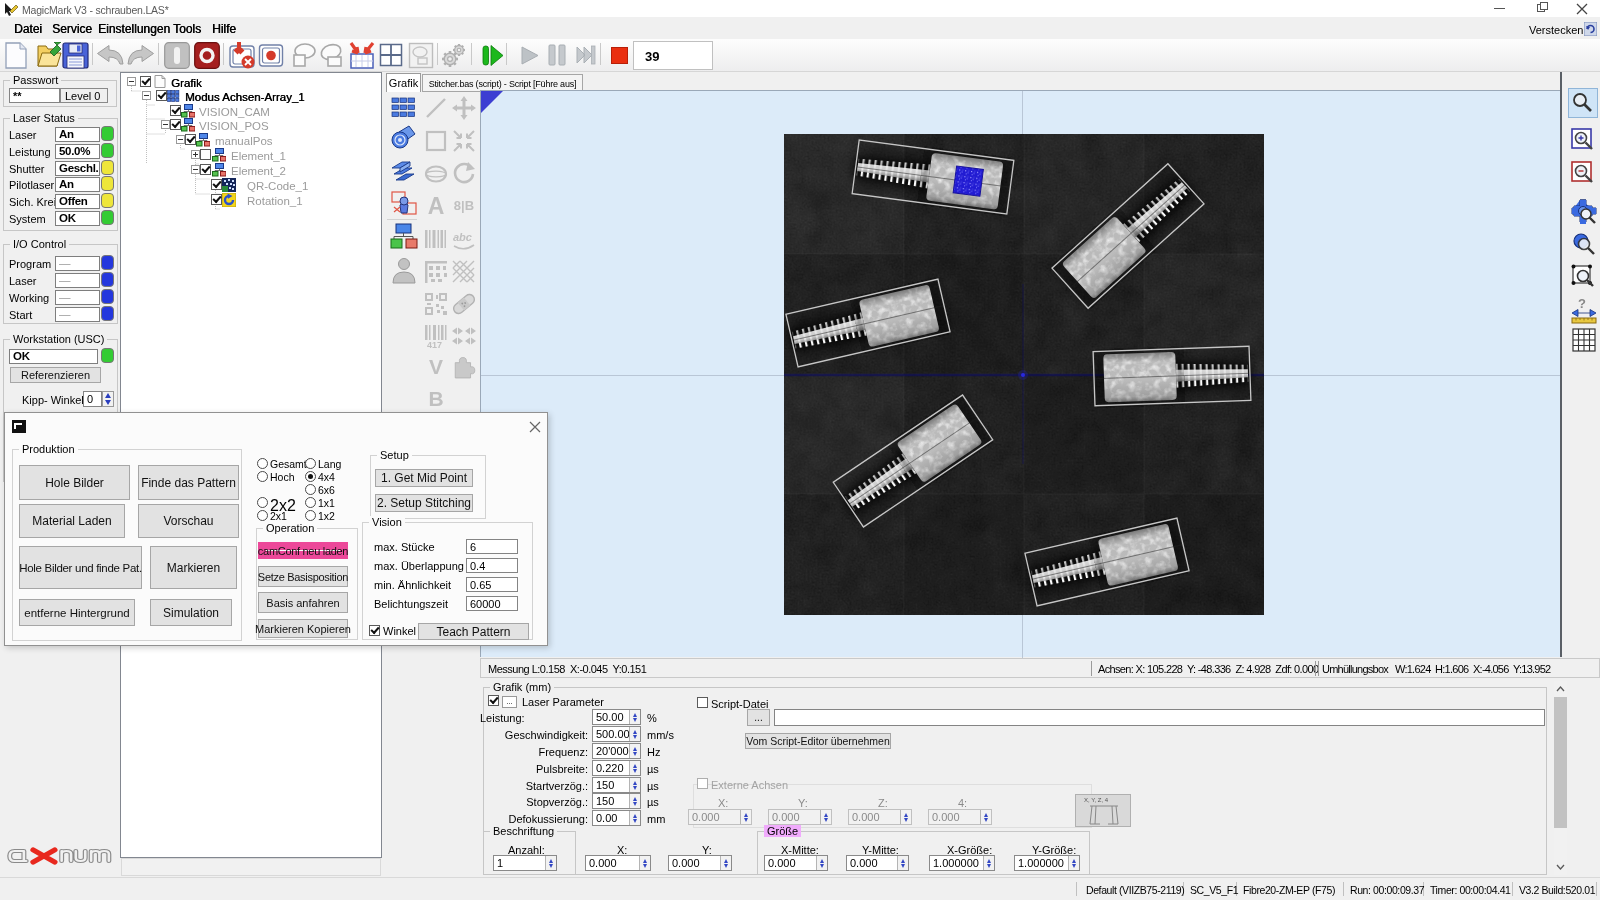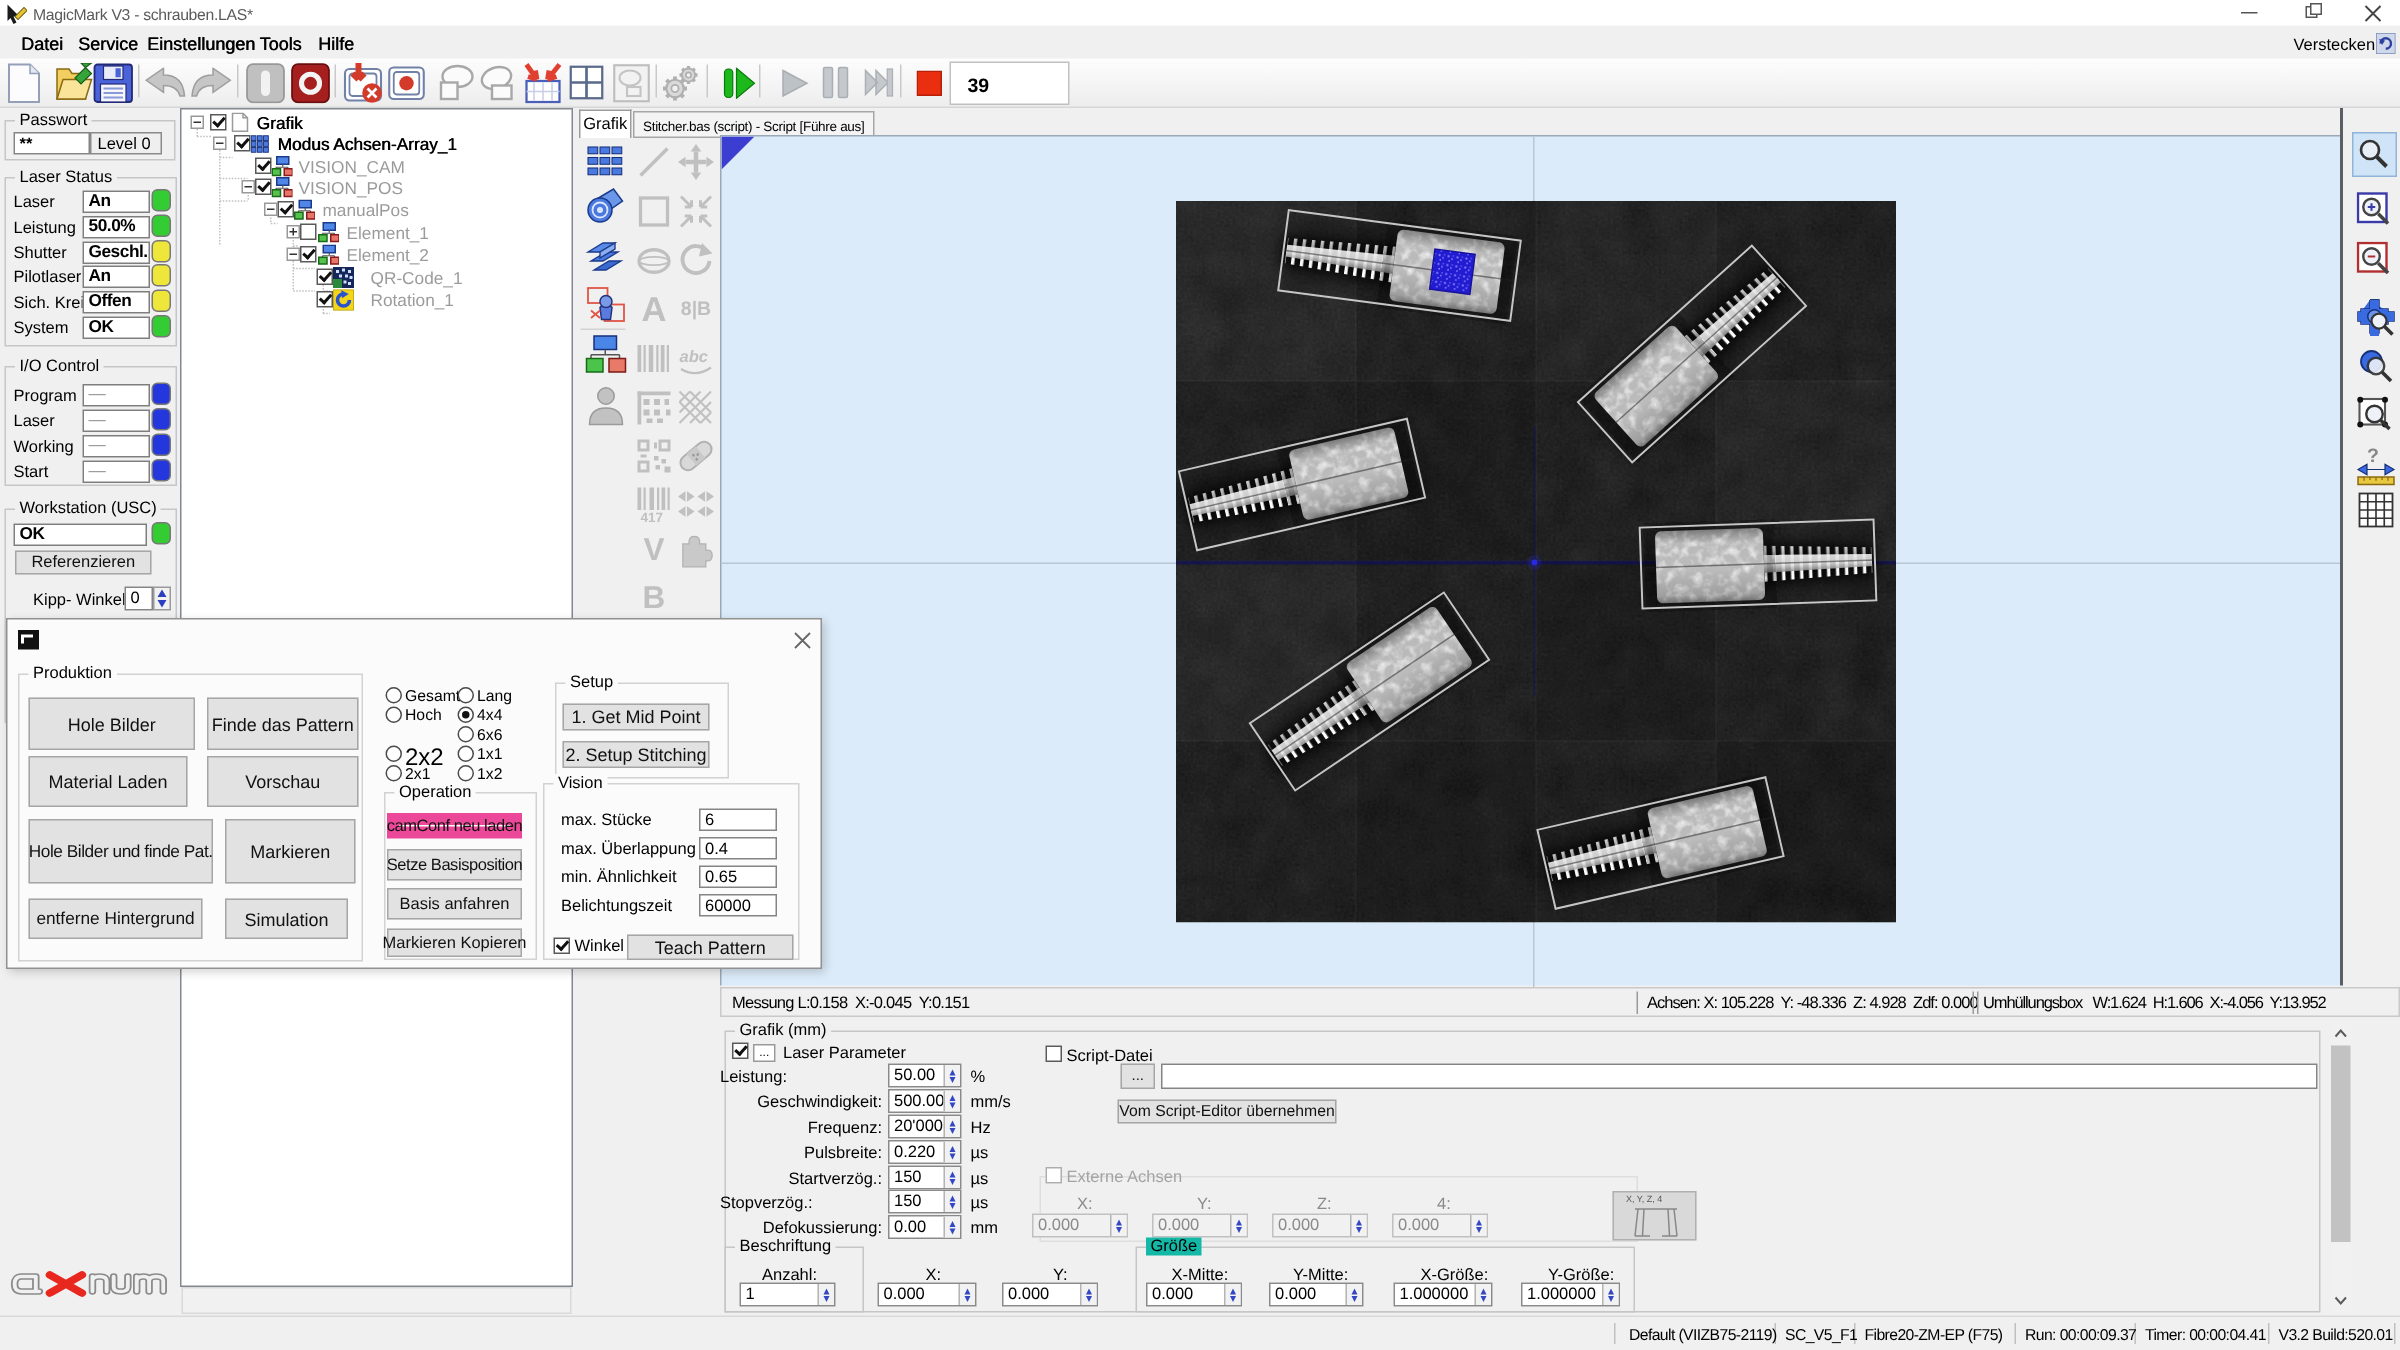--- a/index.html
+++ b/index.html
@@ -688,21 +688,21 @@
     <span class="lbl" style="left:167px;top:51px">mm/s</span>
   <span class="lbl" style="left:0;top:68px;width:108px;text-align:right">Frequenz:</span>
     <div class="spin" style="left:112px;top:65px;width:49px">20'000<span class="ar"></span></div>
     <span class="lbl" style="left:167px;top:68px">Hz</span>
   <span class="lbl" style="left:0;top:85px;width:108px;text-align:right">Pulsbreite:</span>
     <div class="spin" style="left:112px;top:82px;width:49px">0.220<span class="ar"></span></div>
     <span class="lbl" style="left:167px;top:85px">µs</span>
   <span class="lbl" style="left:0;top:102px;width:108px;text-align:right">Startverzög.:</span>
     <div class="spin" style="left:112px;top:99px;width:49px">150<span class="ar"></span></div>
     <span class="lbl" style="left:167px;top:102px">µs</span>
-  <span class="lbl" style="left:0;top:118px;width:108px;">Stopverzög.:</span>
+  <span class="lbl" style="left:0;top:118px;width:108px;text-align:right">Stopverzög.:</span>
     <div class="spin" style="left:112px;top:115px;width:49px">150<span class="ar"></span></div>
     <span class="lbl" style="left:167px;top:118px">µs</span>
   <span class="lbl" style="left:0;top:135px;width:108px;text-align:right">Defokussierung:</span>
     <div class="spin" style="left:112px;top:132px;width:49px">0.00<span class="ar"></span></div>
     <span class="lbl" style="left:167px;top:135px">mm</span>
 
   <div class="cb" style="left:217px;top:19px"></div>
   <span class="lbl" style="left:231px;top:20px">Script-Datei</span>
   <div class="btn" style="left:267px;top:31px;width:23px;height:17px;font-size:10px">...</div>
   <div class="tb" style="left:294px;top:31px;width:771px;height:17px"></div>
@@ -729,21 +729,21 @@
   <div class="gb" style="left:3px;top:153px;width:93px;height:44px">
       <b style="background:#f0f0f0">Beschriftung</b>
     </div>
   <span class="lbl" style="left:28px;top:166px">Anzahl:</span>
   <div class="spin" style="left:13px;top:177px;width:64px">1<span class="ar"></span></div>
   <span class="lbl" style="left:137px;top:166px">X:</span>
   <div class="spin" style="left:105px;top:177px;width:66px">0.000<span class="ar"></span></div>
   <span class="lbl" style="left:222px;top:166px">Y:</span>
   <div class="spin" style="left:188px;top:177px;width:64px">0.000<span class="ar"></span></div>
   <div class="gb" style="left:277px;top:153px;width:333px;height:44px">
-      <b style="background:#14b8a6">Größe</b>
+      <b style="background:#f0abfc">Größe</b>
     </div>
   <span class="lbl" style="left:301px;top:166px">X-Mitte:</span>
   <div class="spin" style="left:284px;top:177px;width:64px">0.000<span class="ar"></span></div>
   <span class="lbl" style="left:382px;top:166px">Y-Mitte:</span>
   <div class="spin" style="left:366px;top:177px;width:63px">0.000<span class="ar"></span></div>
   <span class="lbl" style="left:467px;top:166px">X-Größe:</span>
   <div class="spin" style="left:449px;top:177px;width:66px">1.000000<span class="ar"></span></div>
   <span class="lbl" style="left:552px;top:166px">Y-Größe:</span>
   <div class="spin" style="left:534px;top:177px;width:66px">1.000000<span class="ar"></span></div>
 

